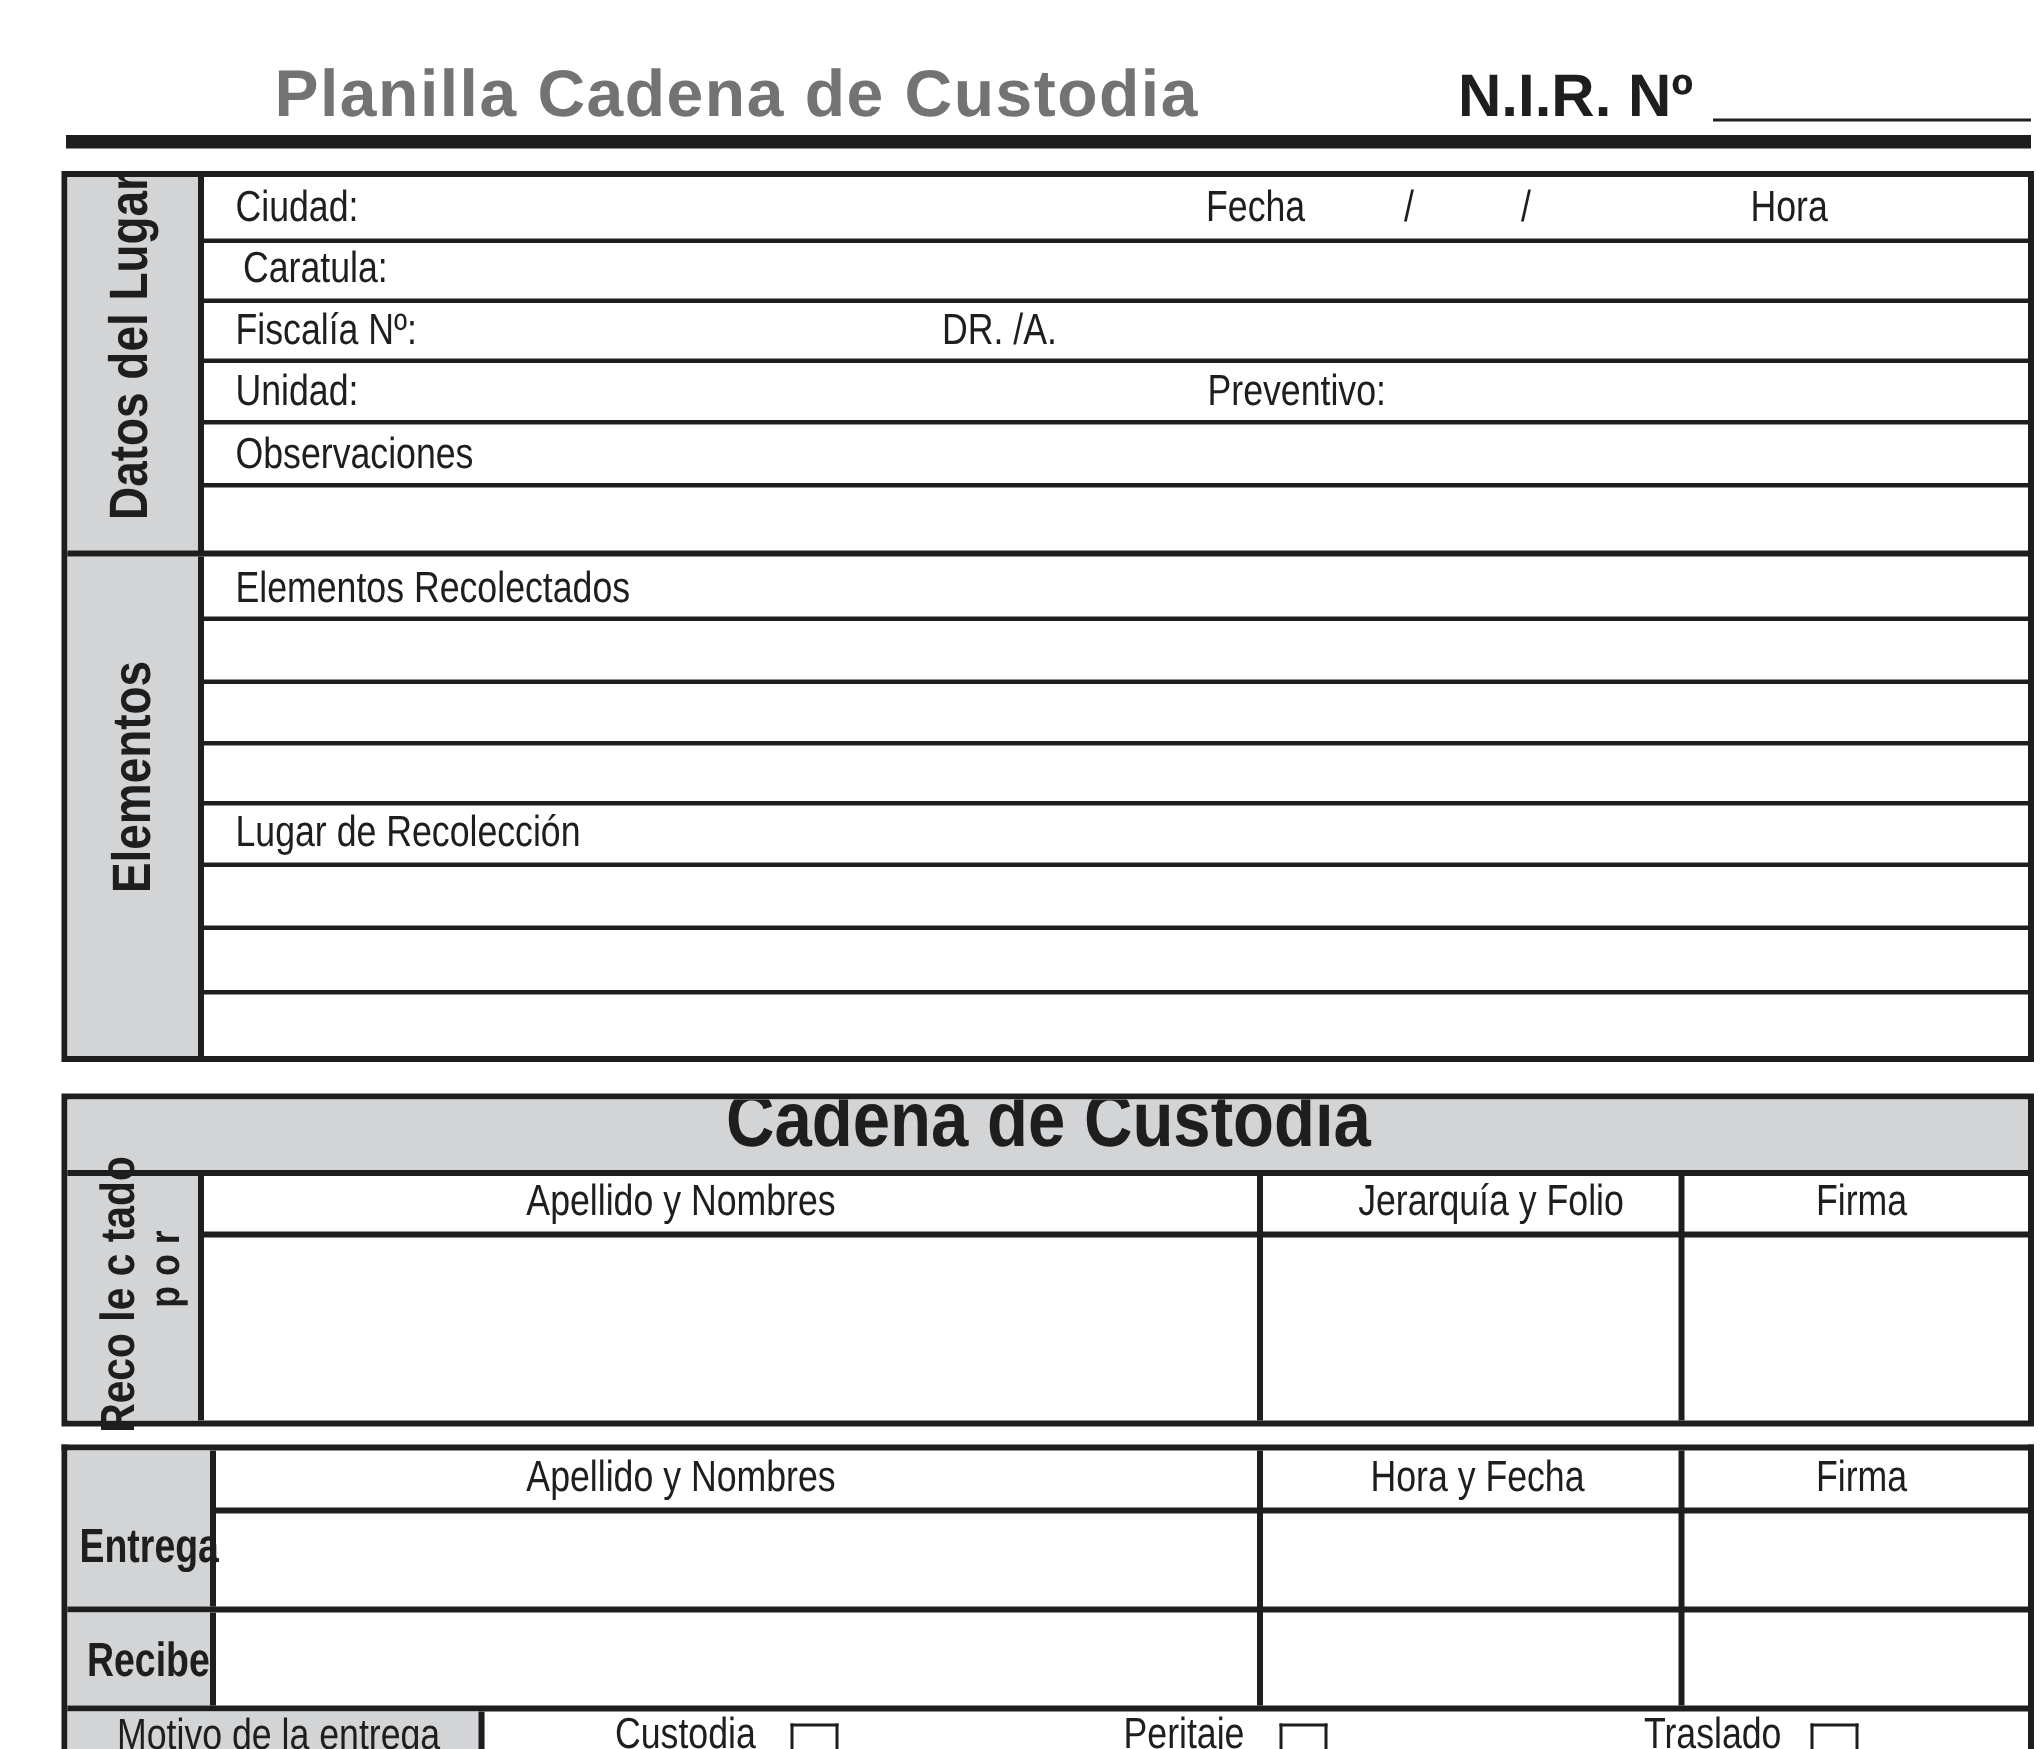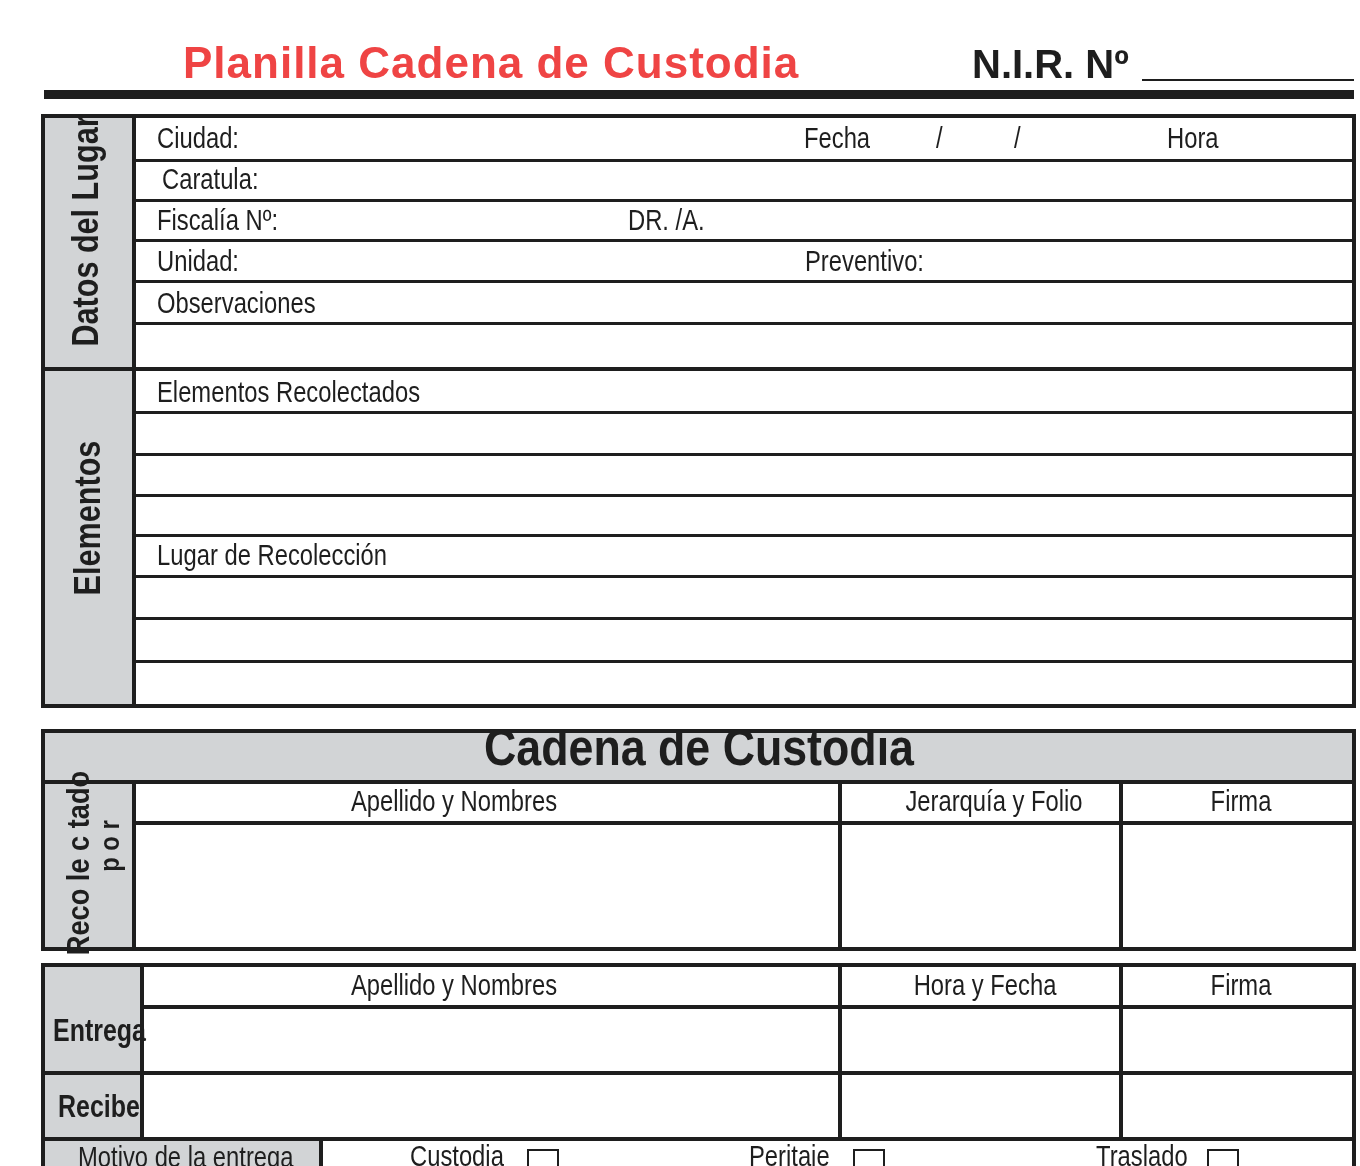--- a/index.html
+++ b/index.html
@@ -4,21 +4,21 @@
 <style>
   * { box-sizing: border-box; margin: 0; padding: 0; }
   html, body { width: 1360px; height: 1166px; background: #ffffff; overflow: hidden; }
   body { position: relative; font-family: "Liberation Sans", sans-serif; color: #1e1e1e; }
 
   .abs { position: absolute; }
 
   
   .title {
     left: 183px; top: 38px; font-size: 44px; font-weight: bold; letter-spacing: 1px;
-    color: #ef4444; white-space: nowrap;
+    color: #737373; white-space: nowrap;
   }
   .nir {
     left: 972px; top: 42px; font-size: 40px; font-weight: bold; white-space: nowrap;
   }
   .nir-line { left: 1142px; top: 79px; width: 212px; height: 2px; background: #1e1e1e; }
   .header-rule { left: 44px; top: 90px; width: 1310px; height: 9px; background: #1e1e1e; }
 
   
   .frame { border: 4px solid #1e1e1e; background: #fff; }
   .sidebar { background: #d2d4d6; border-right: 4px solid #1e1e1e; }

